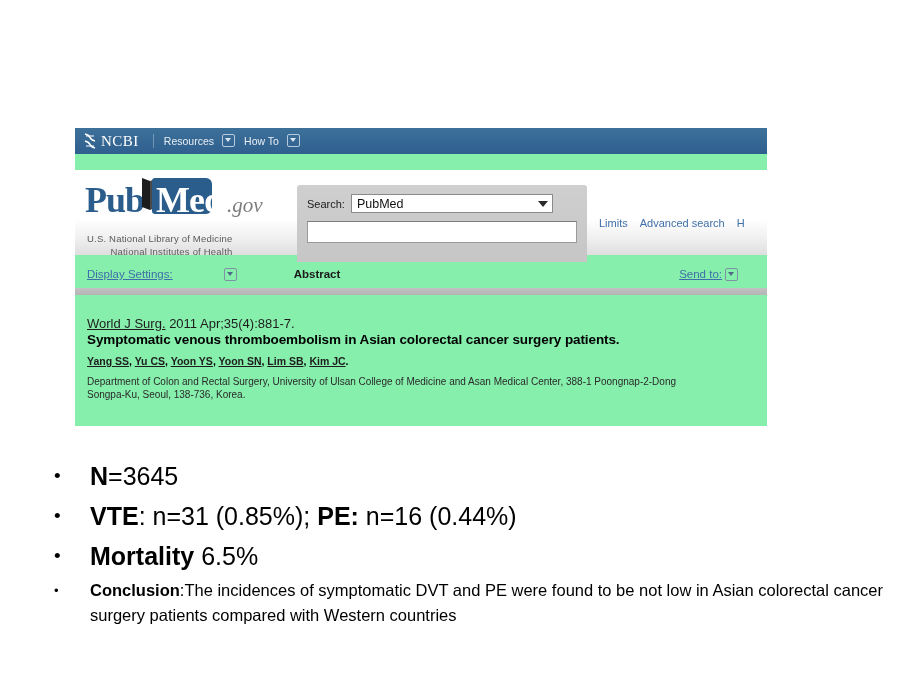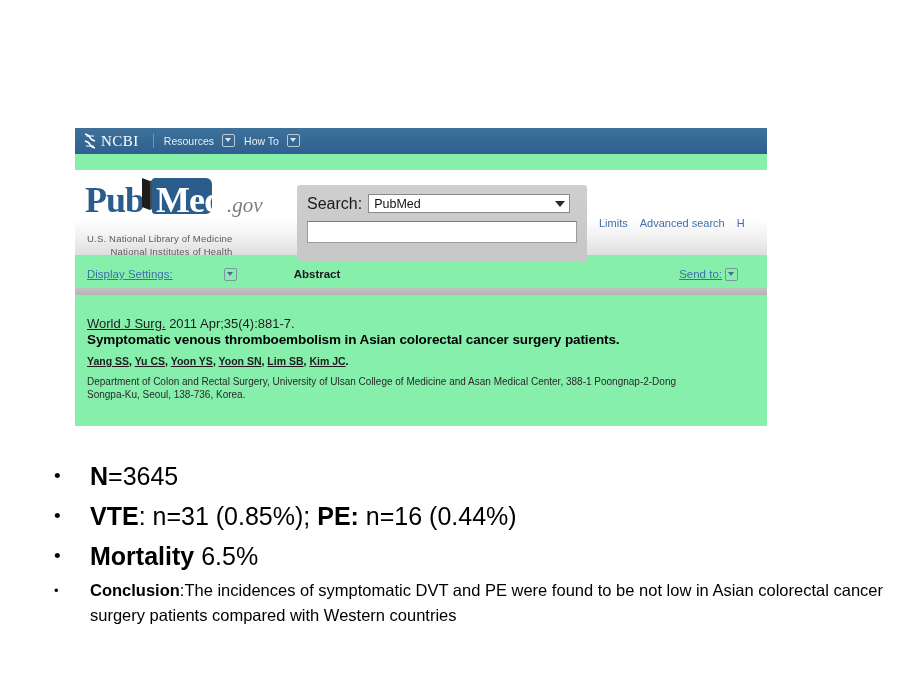--- a/index.html
+++ b/index.html
@@ -161,21 +161,21 @@
     background: linear-gradient(#cfcfcf, #c6c6c6);
     border-radius: 3px 3px 0 0;
   }
   .search-row {
     position: absolute;
     left: 10px; top: 9px;
     display: flex;
     align-items: center;
   }
   .search-label {
-    font-size: 16px;
+    font-size: 11px;
     color: #1a1a1a;
     margin-right: 6px;
   }
   .search-select {
     width: 202px;
     height: 19px;
     background: #ffffff;
     border: 1px solid #8a8a8a;
     display: flex;
     align-items: center;

